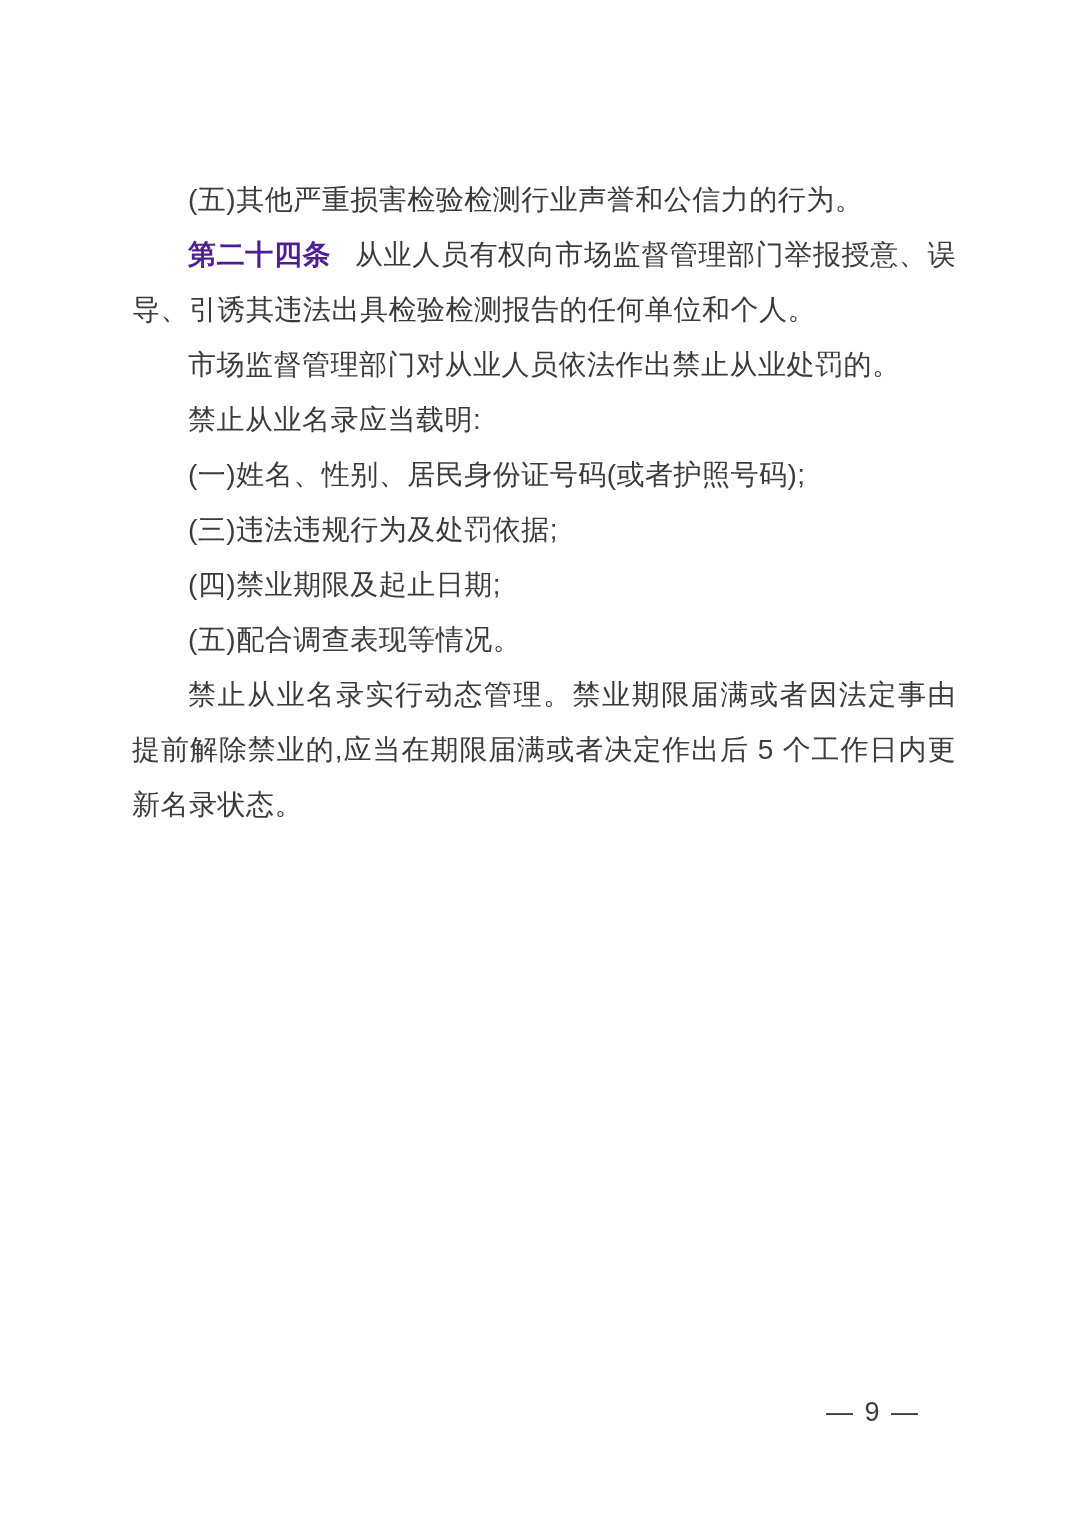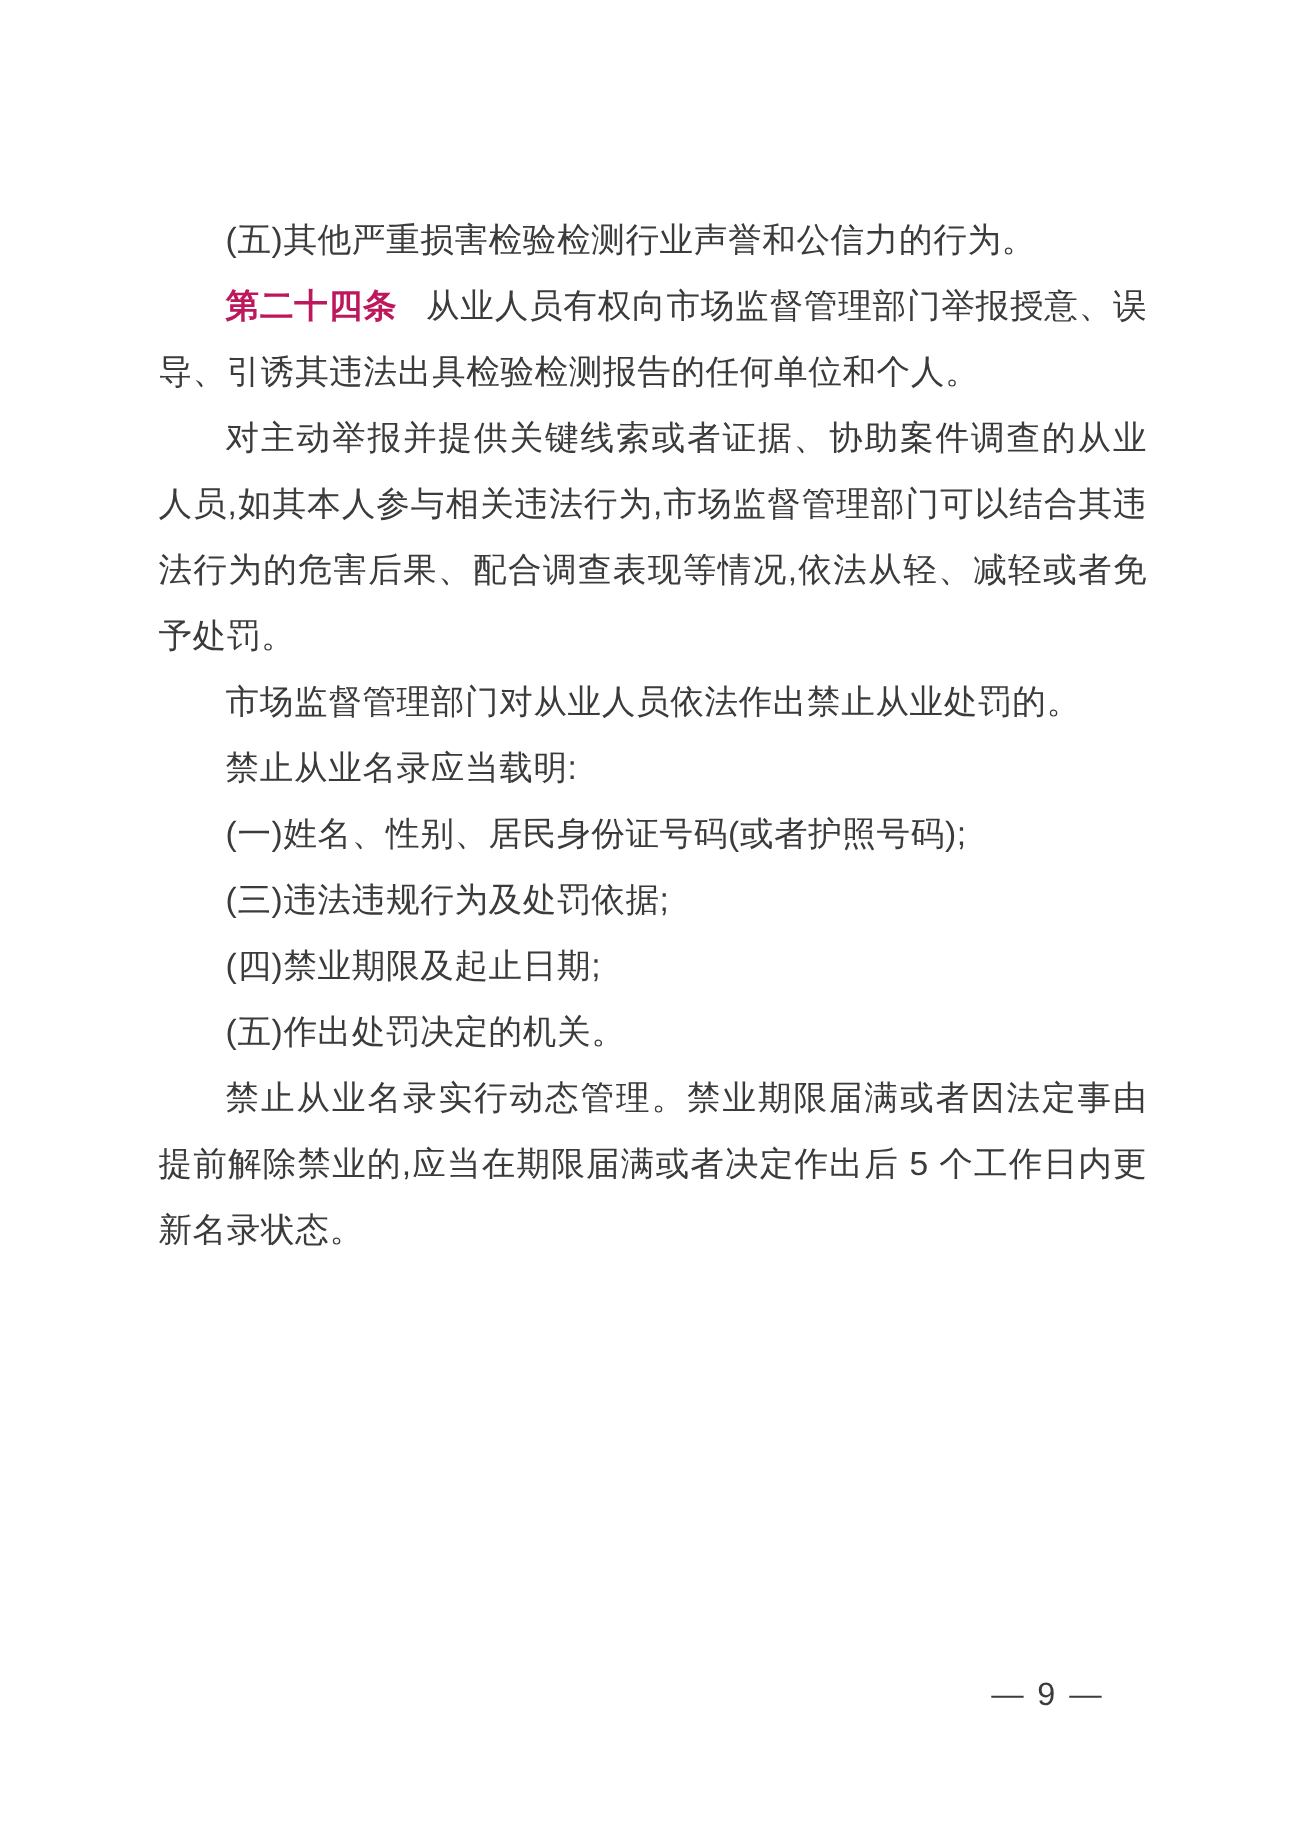--- a/index.html
+++ b/index.html
@@ -25,21 +25,21 @@
     line-height: 55px;
     text-indent: 2em;
     text-align: justify;
     text-justify: inter-character;
     letter-spacing: 0.5px;
     color: #3b3b3b;
     font-weight: 400;
   }
   .article-lead {
     font-weight: 700;
-    color: #be185d;
+    color: #4c1d95;
     margin-right: 0.85em;
   }
   .page-footer {
     position: absolute;
     top: 1392px;
     right: 160px;
     font-size: 27px;
     line-height: 40px;
     color: #3b3b3b;
     letter-spacing: 2px;
@@ -48,35 +48,34 @@
 </head>
 <body>
 
 <div class="page">
   <div class="content">
 
     <p class="para"><span>(五)其他严重损害检验检测行业声誉和公信力的行为。</span></p>
 
     <p class="para"><b class="article-lead">第二十四条</b><span>从业人员有权向市场监督管理部门举报授意、误导、引诱其违法出具检验检测报告的任何单位和个人。</span></p>
 
-    <p class="para"><span>对主动举报并提供关键线索或者证据、协助案件调查的从业人员,如其本人参与相关违法行为,市场监督管理部门可以结合其违法行为的危害后果、配合调查表现等情况,依法从轻、减轻或者免予处罚。</span></p>
 
     <p class="para"><span>市场监督管理部门对从业人员依法作出禁止从业处罚的。</span></p>
 
 
 
     <p class="para"><span>禁止从业名录应当载明:</span></p>
 
     <p class="para"><span>(一)姓名、性别、居民身份证号码(或者护照号码);</span></p>
 
 
     <p class="para"><span>(三)违法违规行为及处罚依据;</span></p>
 
     <p class="para"><span>(四)禁业期限及起止日期;</span></p>
 
-    <p class="para"><span>(五)作出处罚决定的机关。</span></p>
+    <p class="para"><span>(五)配合调查表现等情况。</span></p>
 
     <p class="para"><span>禁止从业名录实行动态管理。禁业期限届满或者因法定事由提前解除禁业的,应当在期限届满或者决定作出后 5 个工作日内更新名录状态。</span></p>
 
   </div>
 
   <div class="page-footer">— 9 —</div>
 </div>
 
 </body></html>

